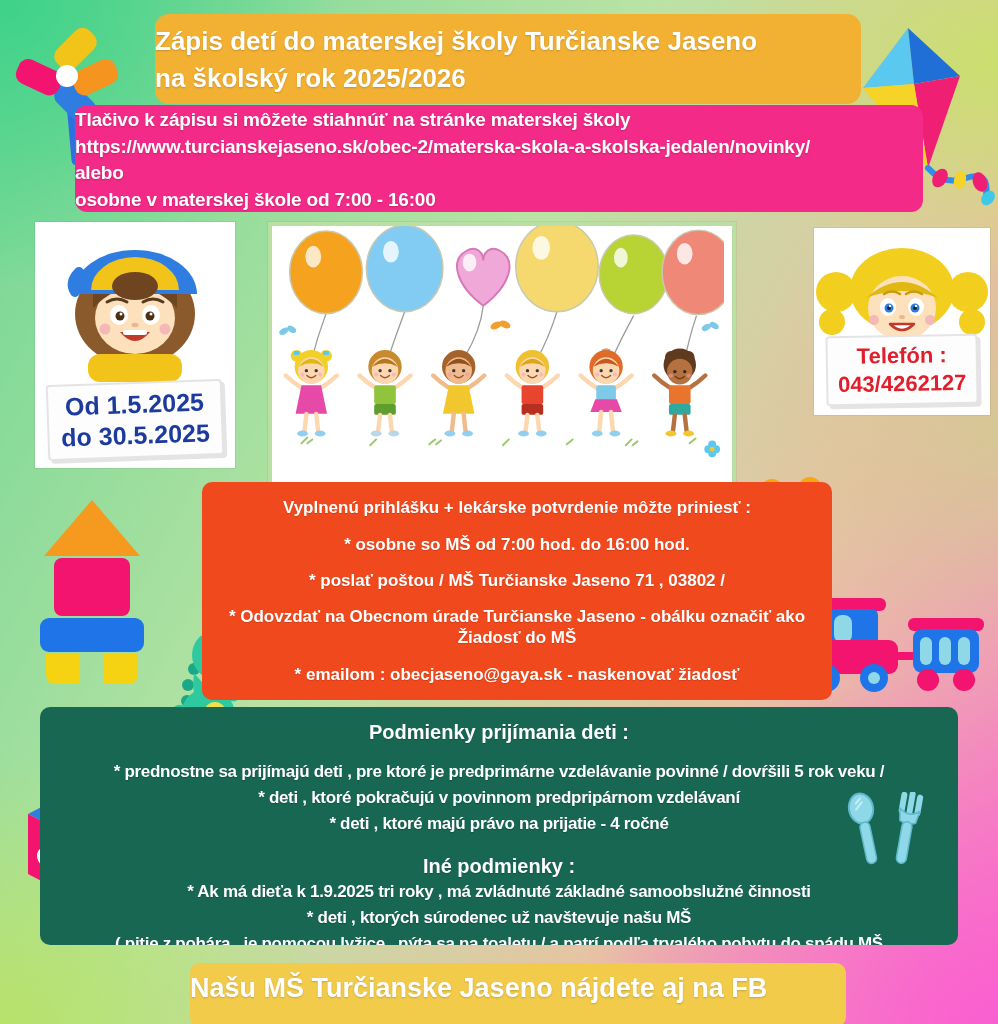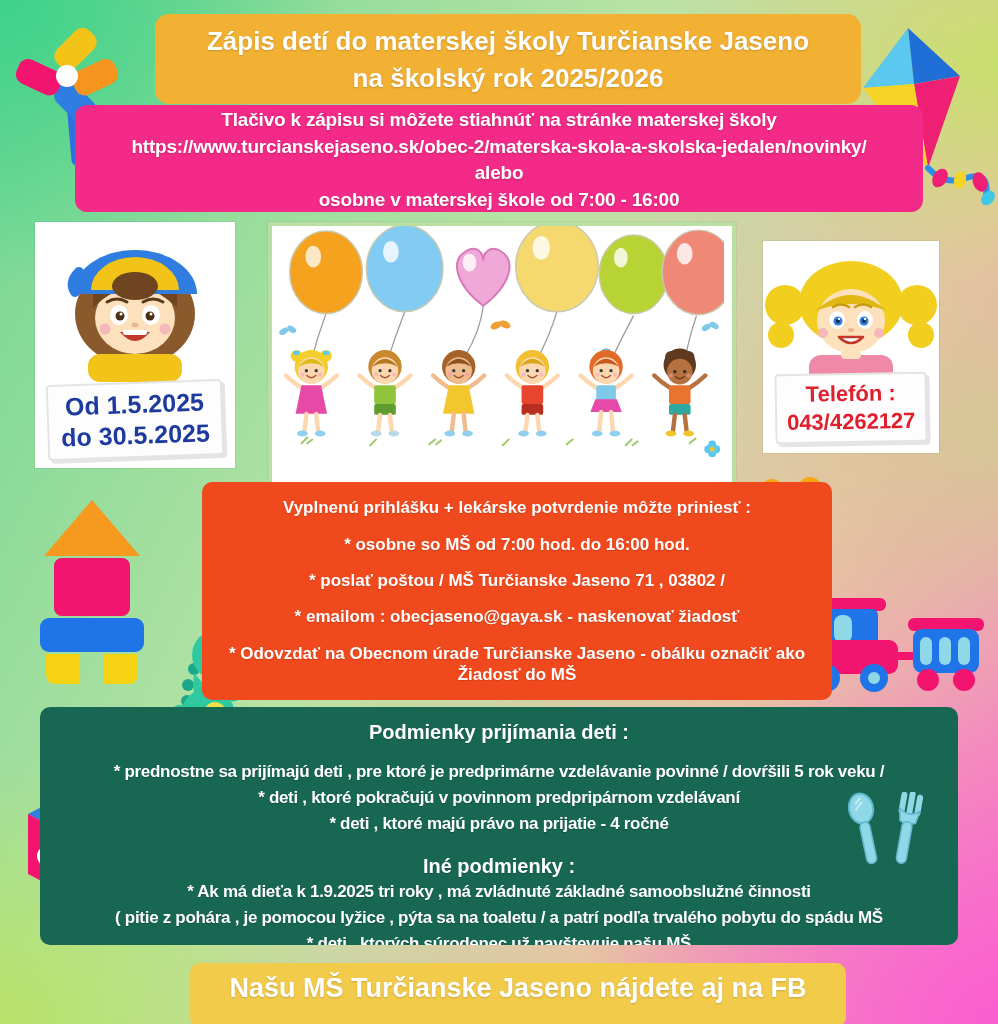--- a/index.html
+++ b/index.html
@@ -7,30 +7,30 @@
     position:relative;width:998px;height:1024px;overflow:hidden;
     font-family:"Liberation Sans",sans-serif;font-weight:700;
     background:
       radial-gradient(55% 45% at 0% 0%, var(--bg-top-left) 0%, rgba(62,210,137,0) 62%),
       radial-gradient(50% 35% at 100% 6%, var(--bg-top-right) 0%, rgba(202,223,110,0) 62%),
       radial-gradient(42% 35% at 100% 42%, var(--bg-right) 0%, rgba(214,199,149,0) 62%),
       radial-gradient(62% 52% at 100% 100%, var(--bg-bottom-right) 0%, rgba(250,95,208,0) 68%),
       radial-gradient(55% 42% at 0% 100%, var(--bg-bottom-left) 0%, rgba(184,226,106,0) 62%),
       linear-gradient(118deg, #6fd694 0%, #b9e3a4 42%, #e7c3a4 72%, #f77fc4 100%);
   }
-  .banner{position:absolute;color:#fff;text-align:center;box-sizing:border-box;
+  .banner{position:absolute;color:#fff;text-align:left;box-sizing:border-box;
           text-shadow:0 1px 2px rgba(0,0,0,.18);}
   #title-banner{left:155px;top:14px;width:706px;height:90px;background:var(--title-bg);
                 border-radius:14px;font-size:26px;line-height:37px;padding-top:9px;}
   #info-banner{left:75px;top:105px;width:848px;height:107px;background:var(--info-bg);
                border-radius:12px;font-size:19px;line-height:26.5px;padding-top:2px;letter-spacing:-0.2px;}
   .photo-card{position:absolute;background:#fff;box-shadow:0 0 0 1px rgba(0,0,0,.05);}
   #card-left{left:35px;top:222px;width:200px;height:246px;}
   #card-center{left:268px;top:222px;width:460px;height:256px;border:4px solid #b9e0a2;}
-  #card-right{left:763px;top:228px;width:176px;height:212px;margin-top:13px;}
+  #card-right{left:814px;top:228px;width:176px;height:187px;}
   .photo-card svg.portrait{position:absolute;left:0;top:0;}
   .sign{position:absolute;left:12px;right:12px;bottom:10px;background:#fdfdfd;
         border:2px solid #e4e4e4;border-radius:4px;box-shadow:3px 3px 0 #e4e4e4;
         text-align:center;padding:5px 2px;}
   #card-left .sign{color:var(--sign-date-color);font-size:25px;line-height:31px;transform:rotate(-2deg);}
   #card-right .sign{color:var(--sign-phone-color);font-size:22px;line-height:28px;transform:rotate(-1deg);}
   #delivery-box{position:absolute;left:202px;top:482px;width:630px;height:218px;
                 background:var(--delivery-bg);border-radius:10px;color:#fff;text-align:center;
                 font-size:17px;line-height:21px;display:flex;flex-direction:column;
                 justify-content:space-evenly;padding:0 26px;box-sizing:border-box;
@@ -398,33 +398,33 @@
     <rect x="157" y="41" width="12" height="28" rx="6" fill="#8fd8e8"></rect>
     <rect x="176" y="41" width="12" height="28" rx="6" fill="#8fd8e8"></rect>
     <circle cx="146" cy="84" r="11" fill="#f2146e"></circle>
       <circle cx="182" cy="84" r="11" fill="#f2146e"></circle>
   </svg>
 
   <div id="delivery-box">
     <div>Vyplnenú prihlášku + lekárske potvrdenie  môžte priniesť :</div>
     <div>* osobne so MŠ od 7:00 hod. do 16:00 hod.</div>
     <div>* poslať poštou / MŠ Turčianske Jaseno 71 , 03802 /</div>
+    <div>*  Odovzdať na Obecnom úrade Turčianske Jaseno - obálku označiť ako Žiadosť do MŠ</div>
     <div>* emailom : obecjaseno@gaya.sk - naskenovať žiadosť</div>
-    <div>*  Odovzdať na Obecnom úrade Turčianske Jaseno - obálku označiť ako Žiadosť do MŠ</div>
   </div>
 
   <div id="conditions-box">
     <div class="hdr">Podmienky prijímania deti :</div>
     <div class="cond-line">* prednostne sa prijímajú deti , pre ktoré je predprimárne vzdelávanie povinné  / dovŕšili 5 rok veku /</div>
     <div class="cond-line">* deti , ktoré pokračujú v povinnom predpripárnom vzdelávaní</div>
     <div class="cond-line">* deti , ktoré majú právo na prijatie - 4 ročné</div>
     <div class="subhdr">Iné podmienky :</div>
     <div class="cond-line">* Ak má dieťa k 1.9.2025 tri roky , má zvládnuté základné samoobslužné činnosti</div>
+    <div class="cond-line">* deti , ktorých súrodenec už navštevuje našu MŠ</div>
     <div class="cond-line">( pitie z pohára , je pomocou lyžice , pýta sa na toaletu / a patrí podľa trvalého pobytu do spádu MŠ</div>
-    <div class="cond-line">* deti , ktorých súrodenec už navštevuje našu MŠ</div>
   </div>
 
   <svg class="deco" style="left:842px;top:792px" width="96" height="88" viewBox="0 0 96 88">
     <g transform="rotate(-12 24 40)">
       <ellipse cx="24" cy="16" rx="12" ry="15" fill="#8fd8e8" stroke="#5fb8cc" stroke-width="2"></ellipse>
       <path d="M20 10 l5 -4 M19 16 l7 -6" stroke="#c8eef5" stroke-width="2" stroke-linecap="round"></path>
       <rect x="19" y="30" width="10" height="42" rx="5" fill="#8fd8e8" stroke="#5fb8cc" stroke-width="1.5"></rect>
     </g>
     <g transform="rotate(10 66 40)">
       <path d="M56 4 v16 M64 2 v18 M72 4 v16" stroke="#8fd8e8" stroke-width="6" stroke-linecap="round"></path>

